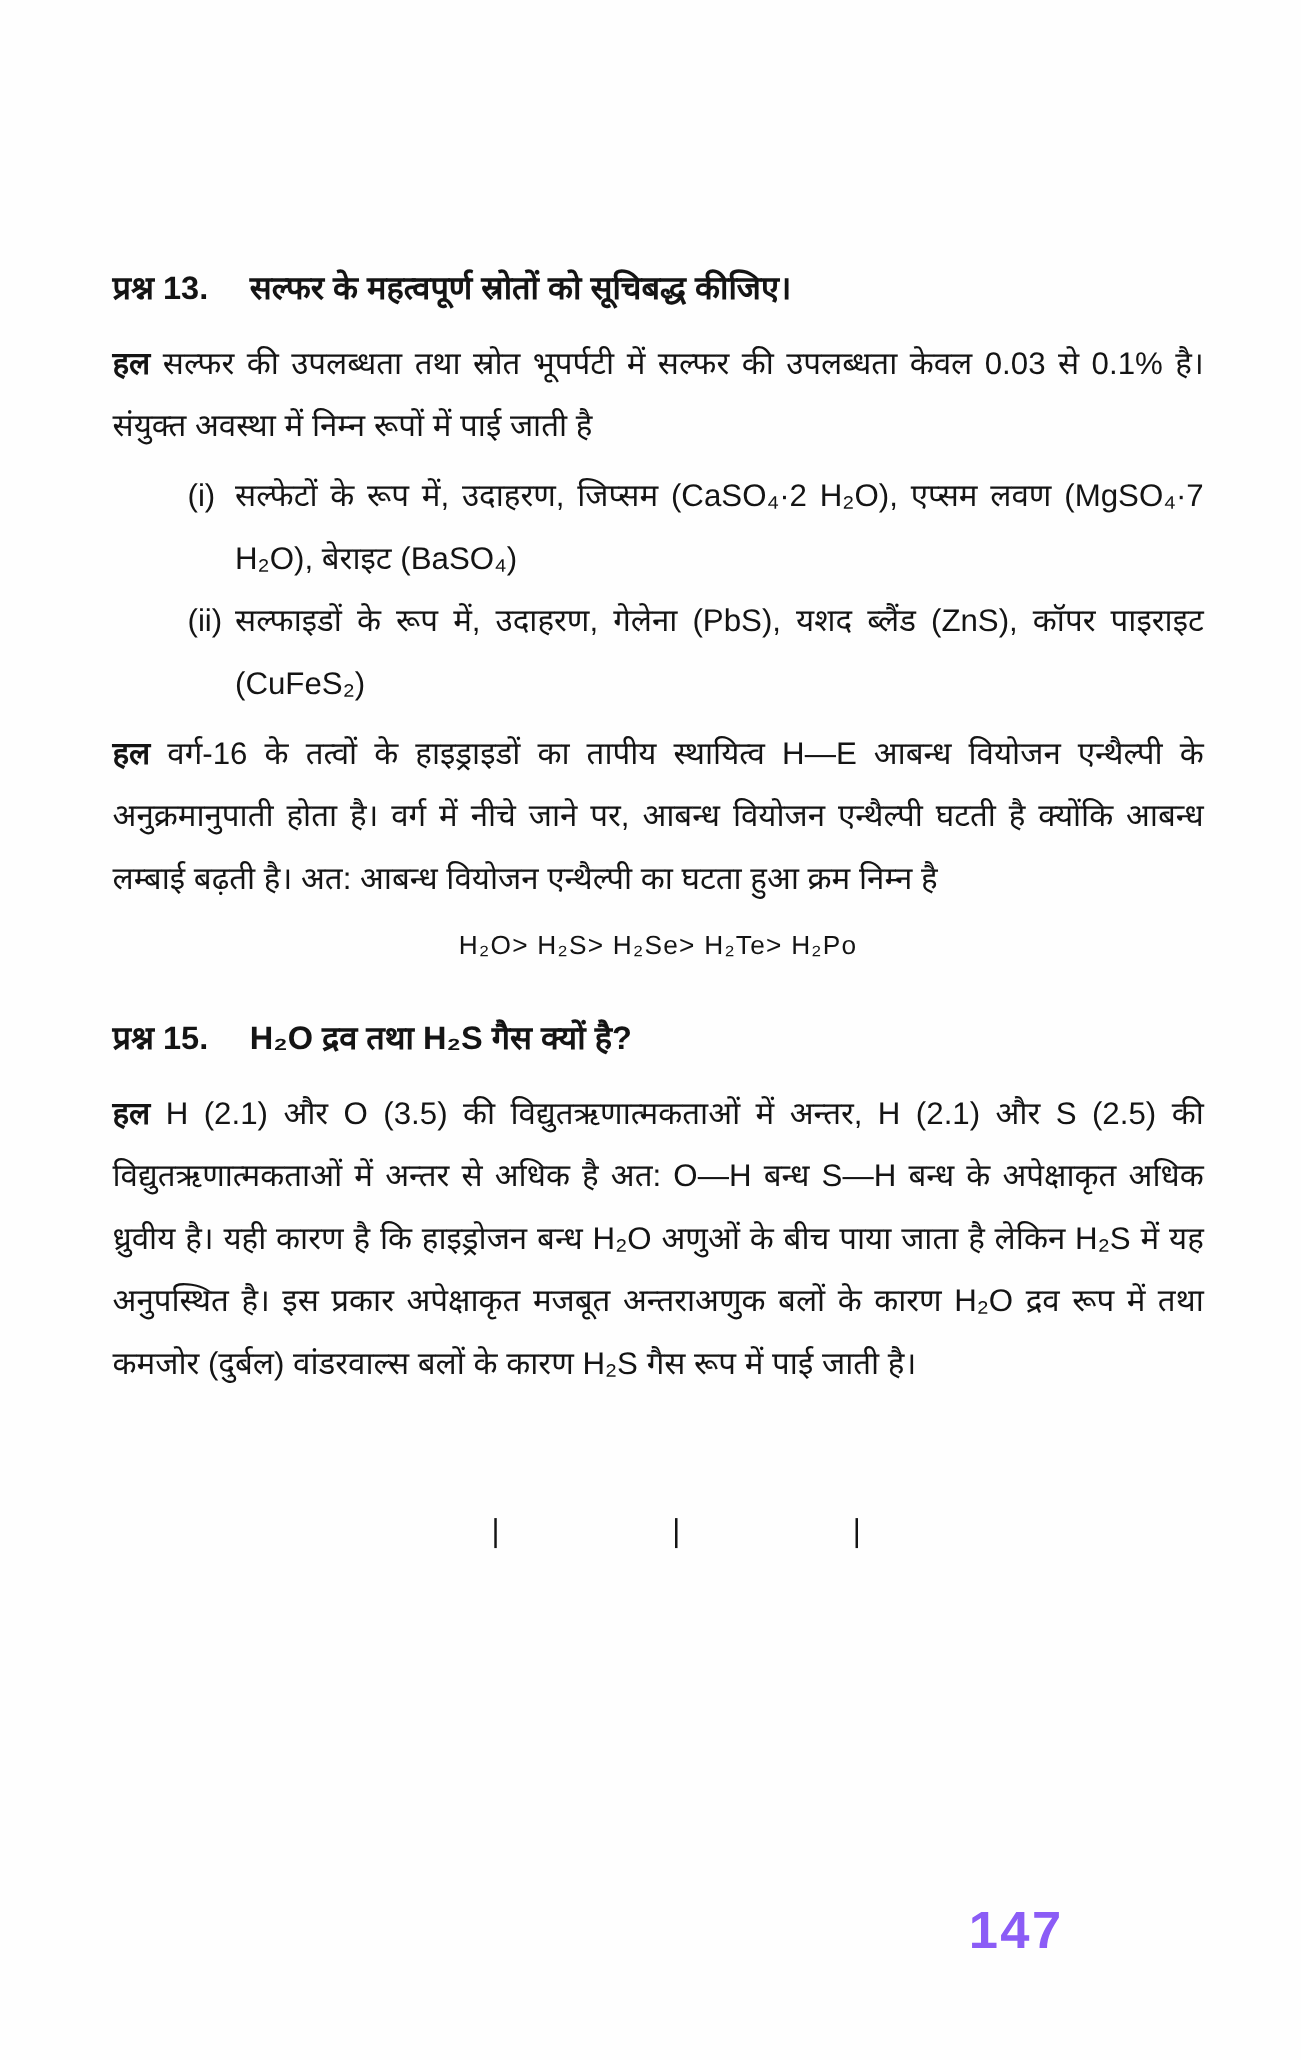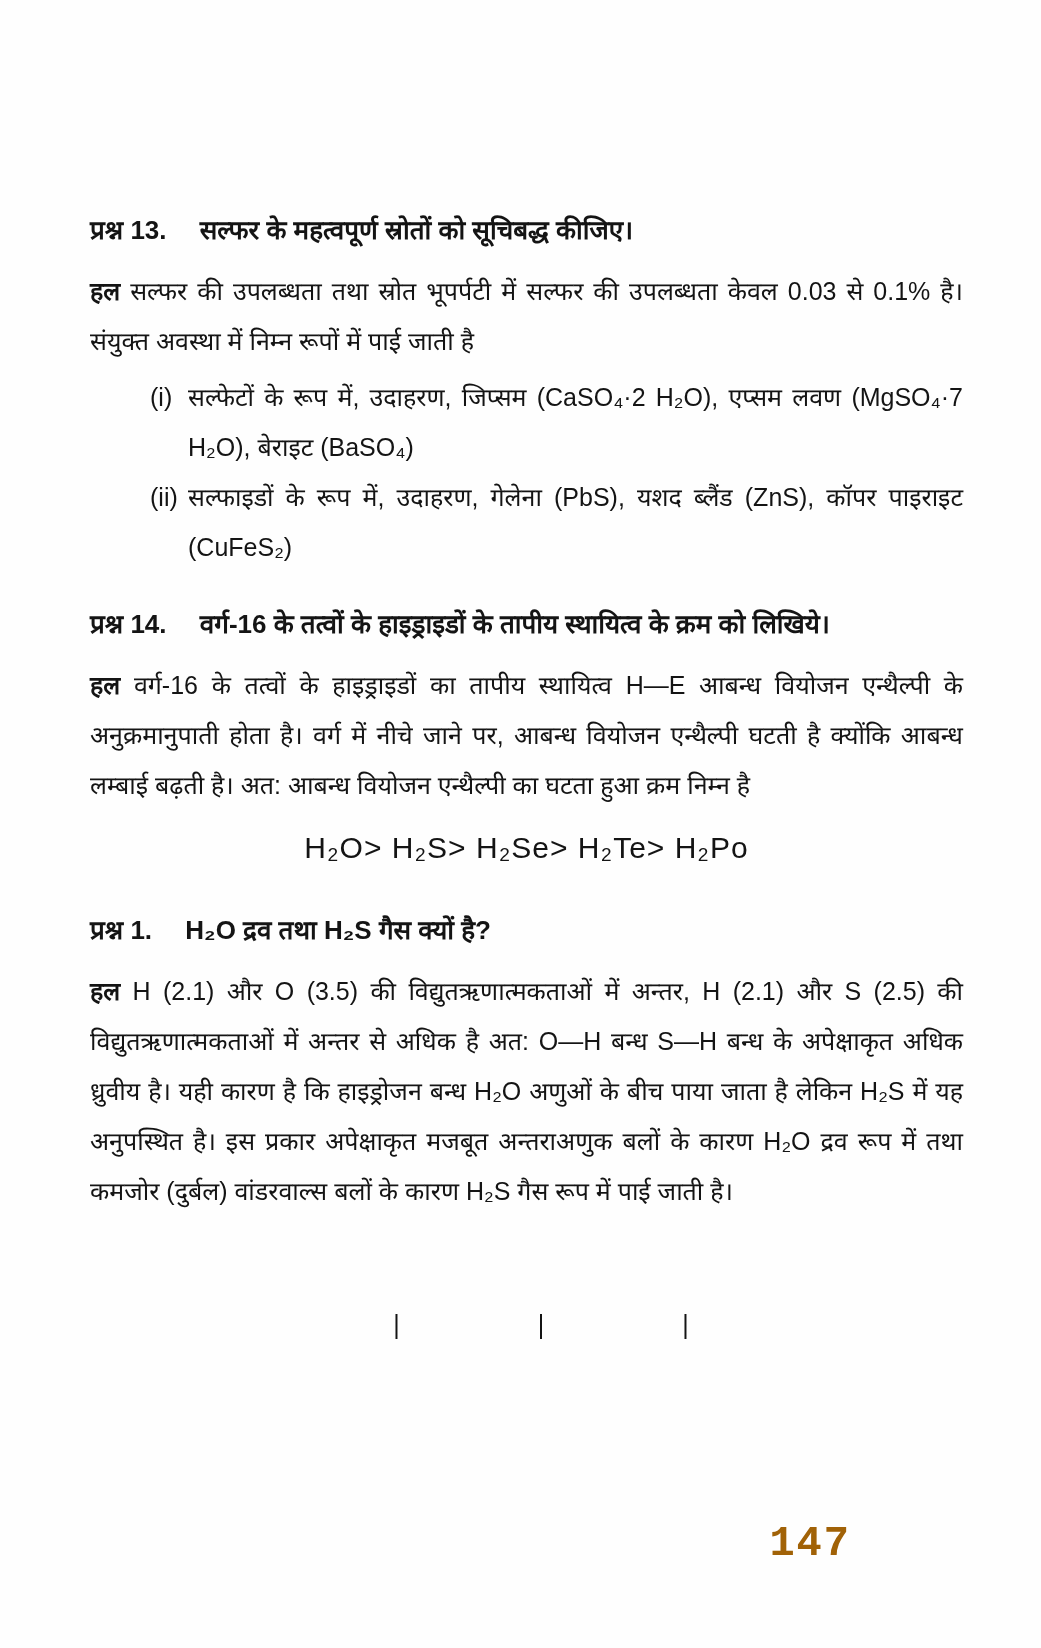--- a/index.html
+++ b/index.html
@@ -54,21 +54,21 @@
   }
   .list-marker {
     flex: 0 0 38px;
   }
   .list-text {
     flex: 1;
   }
   .formula-line {
     text-align: center;
     margin: 8px 0;
-    font-size: 30px;
+    font-size: 21px;
     letter-spacing: 1px;
   }
   .diagram {
     font-family: "DejaVu Sans Mono", monospace;
     font-size: 24px;
     line-height: 1.35;
     white-space: pre;
     text-align: left;
     width: fit-content;
     margin: 28px auto 0 auto;
@@ -101,39 +101,35 @@
       <div class="list-item">
         <span class="list-marker">(i)</span>
         <span class="list-text"><span>सल्फेटों के रूप में, </span><span class="bold">उदाहरण,</span><span> जिप्सम (CaSO₄·2 H₂O), एप्सम लवण (MgSO₄·7 H₂O), बेराइट (BaSO₄)</span></span>
       </div>
       <div class="list-item">
         <span class="list-marker">(ii)</span>
         <span class="list-text"><span>सल्फाइडों के रूप में, </span><span class="bold">उदाहरण,</span><span> गेलेना (PbS), यशद ब्लैंड (ZnS), कॉपर पाइराइट (CuFeS₂)</span></span>
       </div>
     </div>
 
-    <div class="q-heading">
-      <span class="q-label">प्रश्न 14.</span>
-      <span>वर्ग-16 के तत्वों के हाइड्राइडों के तापीय स्थायित्व के क्रम को लिखिये।</span>
-    </div>
     <div class="sol-para">
       <span class="sol-label">हल</span>
       <span>वर्ग-16 के तत्वों के हाइड्राइडों का तापीय स्थायित्व H—E आबन्ध वियोजन एन्थैल्पी के अनुक्रमानुपाती होता है। वर्ग में नीचे जाने पर, आबन्ध वियोजन एन्थैल्पी घटती है क्योंकि आबन्ध लम्बाई बढ़ती है। अत: आबन्ध वियोजन एन्थैल्पी का घटता हुआ क्रम निम्न है</span>
     </div>
     <div class="formula-line">H₂O&gt; H₂S&gt; H₂Se&gt; H₂Te&gt; H₂Po</div>
 
     <div class="q-heading">
-      <span class="q-label">प्रश्न 1.</span>
+      <span class="q-label">प्रश्न 15.</span>
       <span>H₂O द्रव तथा H₂S गैस क्यों है?</span>
     </div>
     <div class="sol-para">
       <span class="sol-label">हल</span>
       <span>H (2.1) और O (3.5) की विद्युतऋणात्मकताओं में अन्तर, H (2.1) और S (2.5) की विद्युतऋणात्मकताओं में अन्तर से अधिक है अत: O—H बन्ध S—H बन्ध के अपेक्षाकृत अधिक ध्रुवीय है। यही कारण है कि हाइड्रोजन बन्ध H₂O अणुओं के बीच पाया जाता है लेकिन H₂S में यह अनुपस्थित है। इस प्रकार अपेक्षाकृत मजबूत अन्तराअणुक बलों के कारण H₂O द्रव रूप में तथा कमजोर (दुर्बल) वांडरवाल्स बलों के कारण H₂S गैस रूप में पाई जाती है।</span>
     </div>
     <div class="diagram">
       <div>  |         |         |</div>
       
     </div>
 
   </div>
 
-  <div class="page-number" style="color: #a16207; font-family: Liberation Mono, monospace;">147</div>
+  <div class="page-number" style="color: #8b5cf6;">147</div>
 </div>
 
 </body></html>

